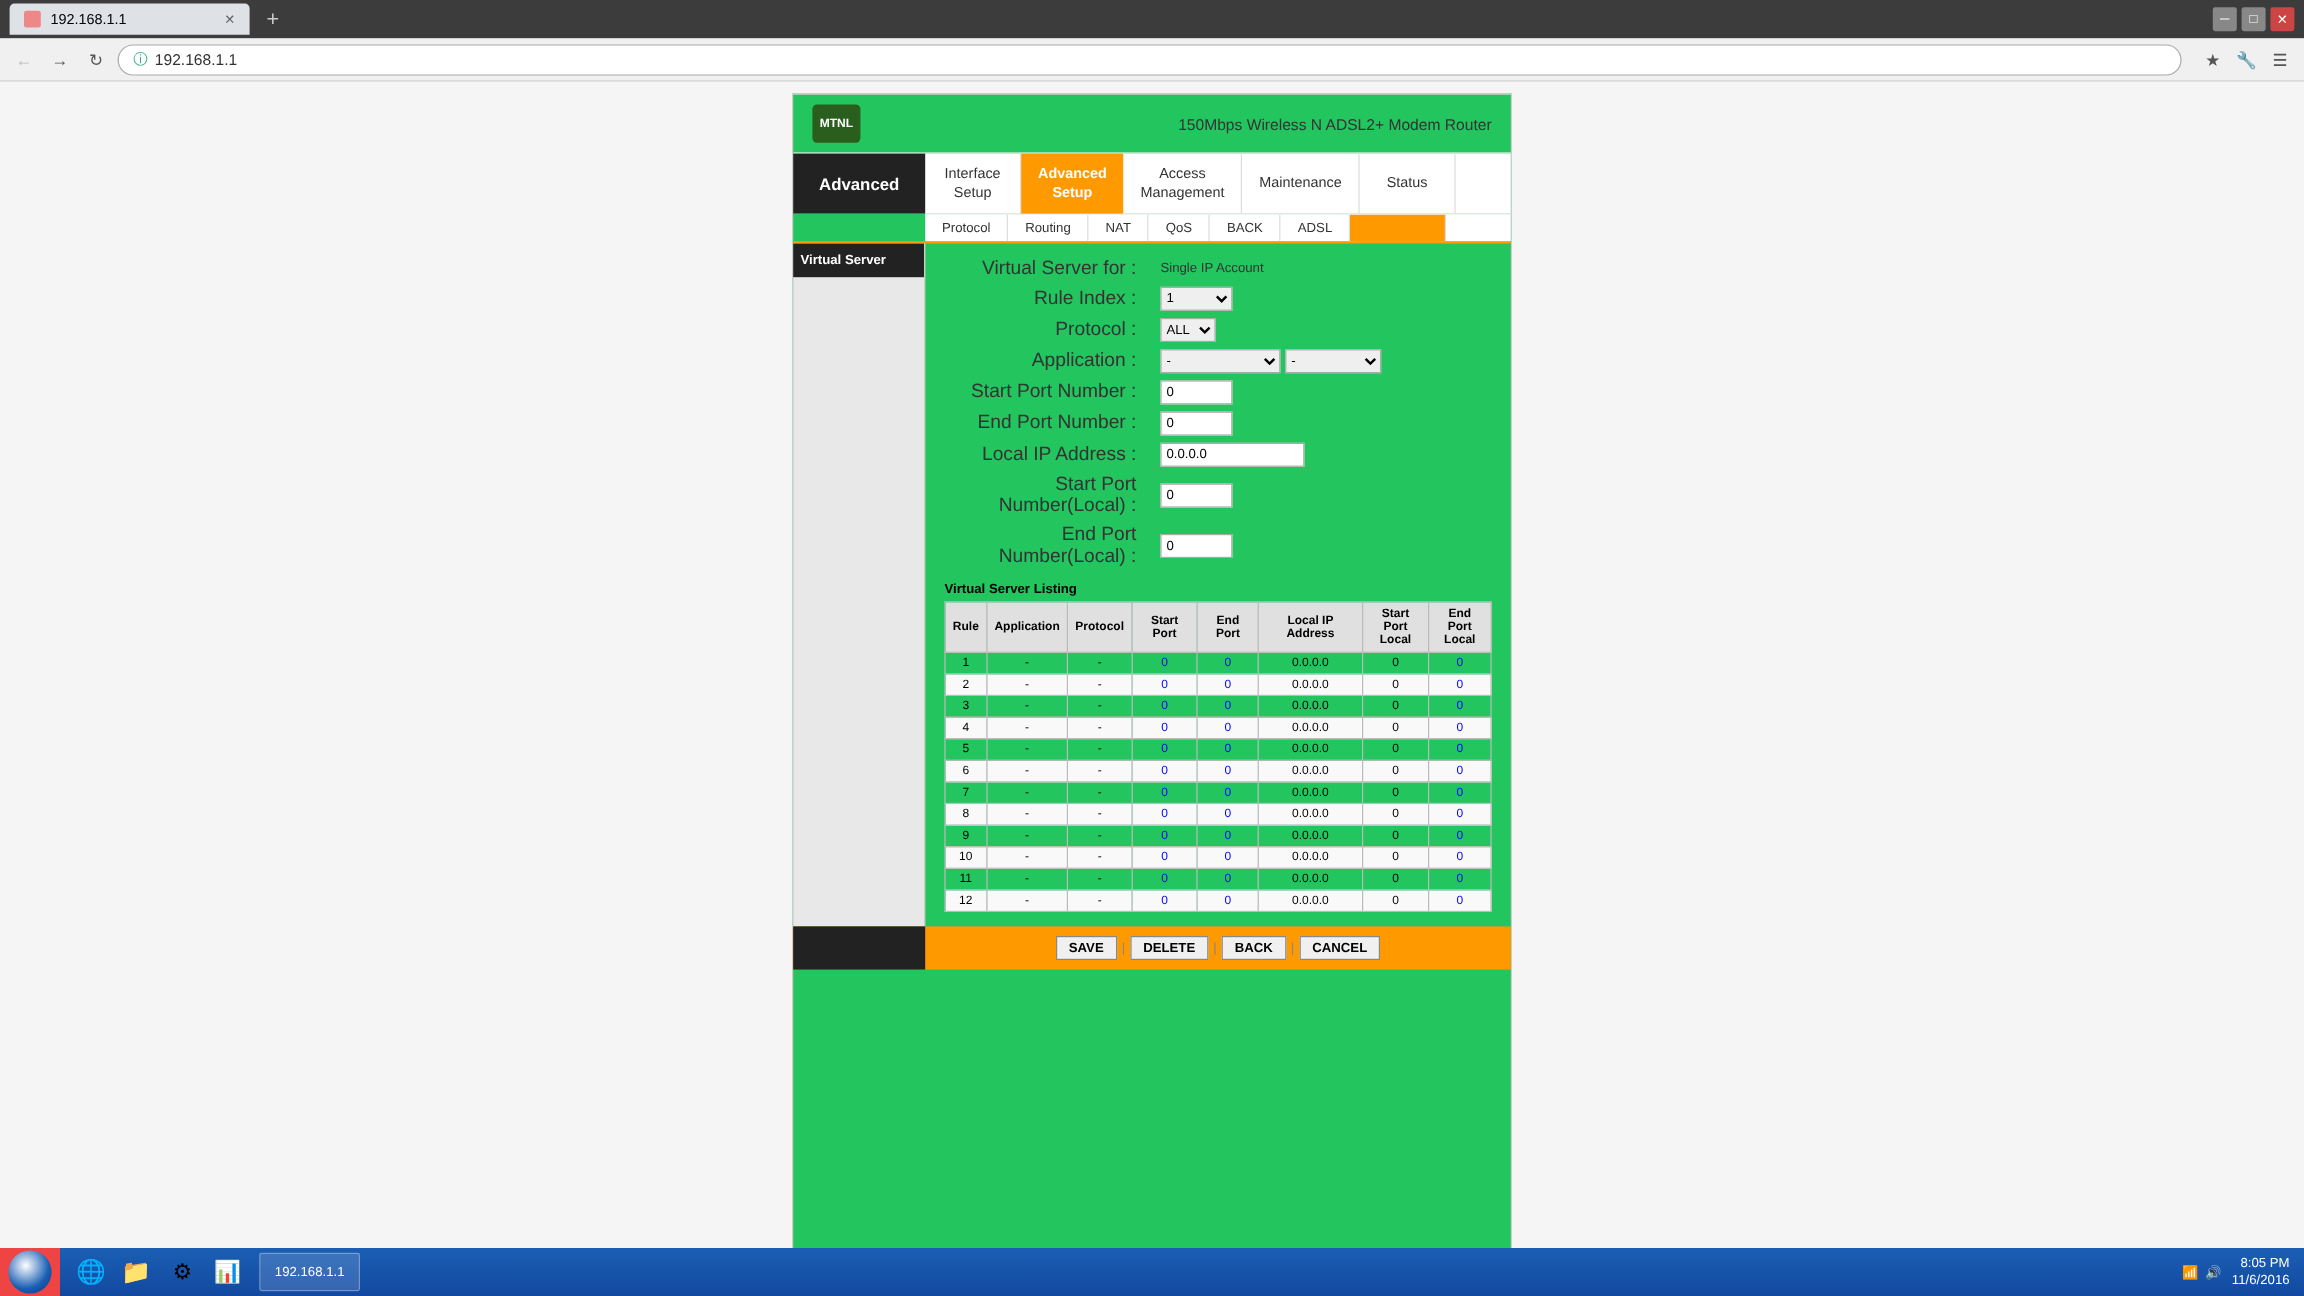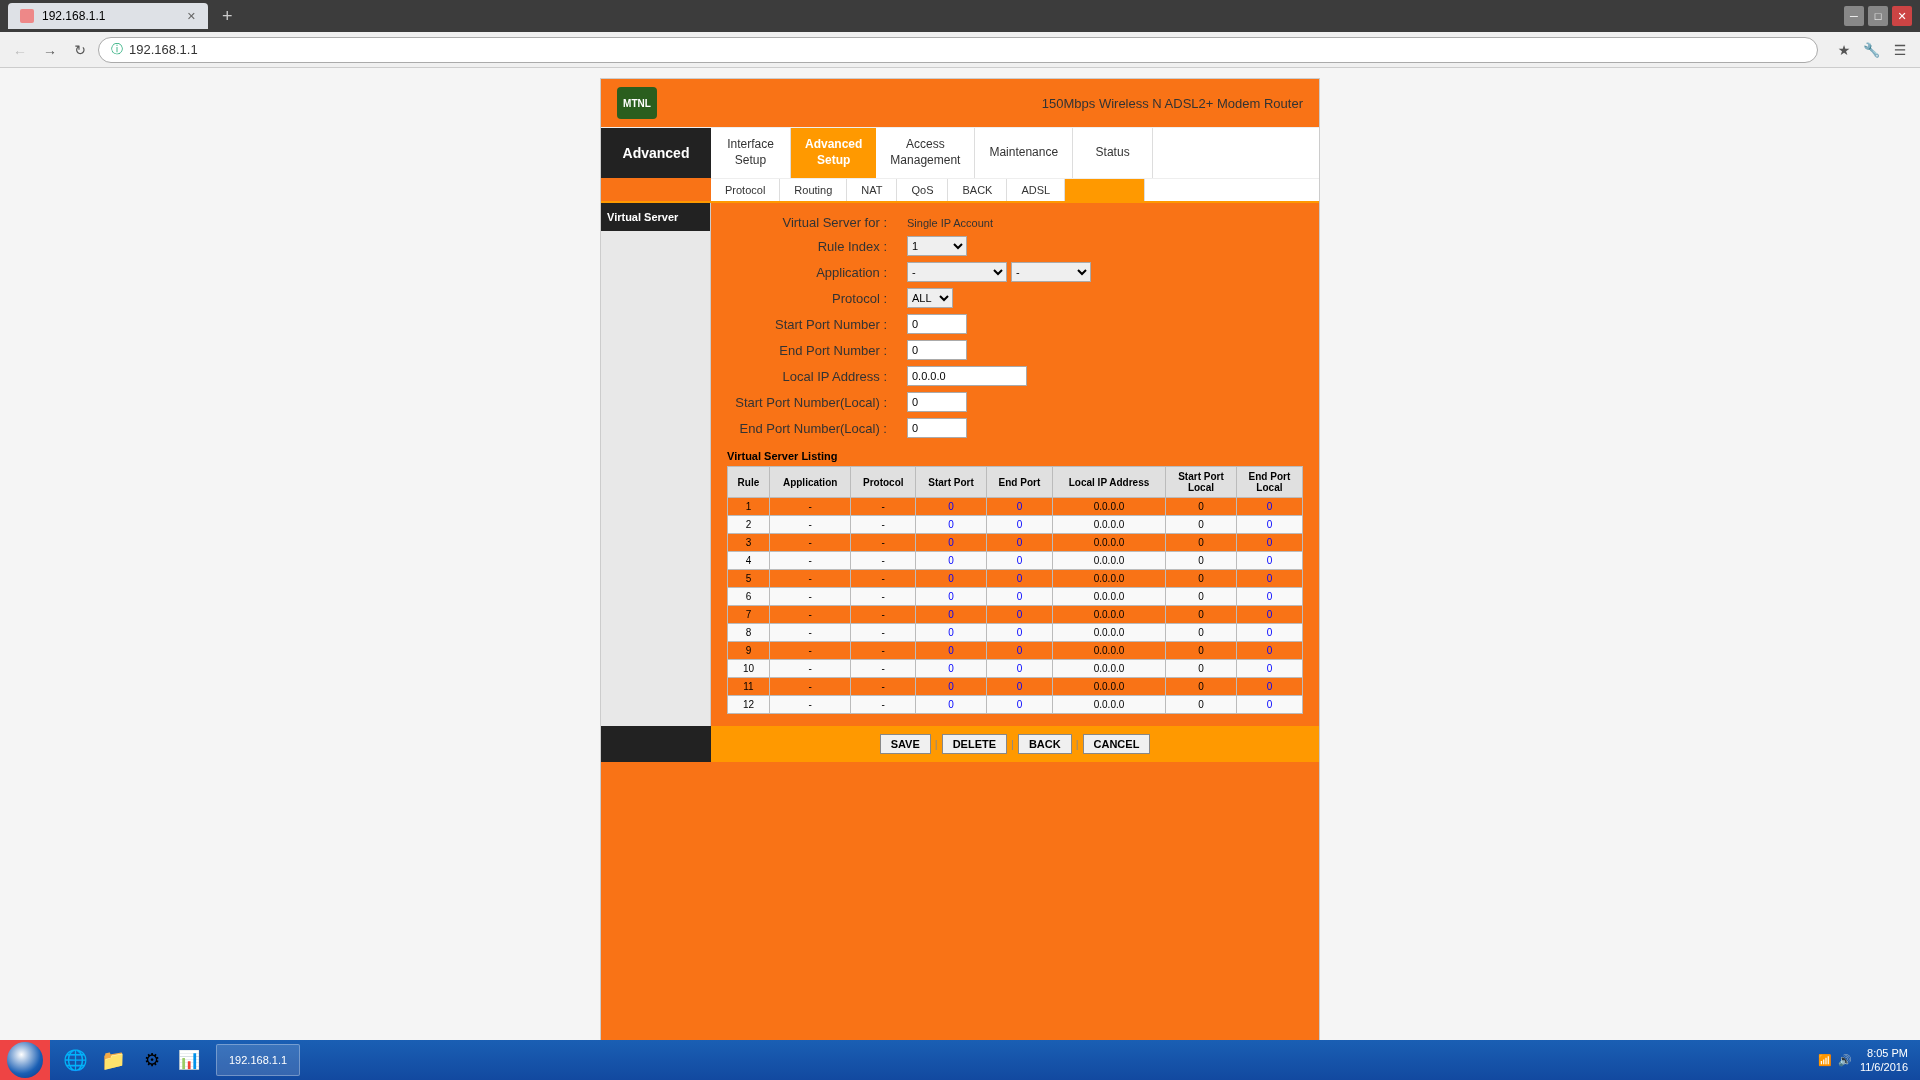--- a/index.html
+++ b/index.html
@@ -141,22 +141,22 @@
 
     
     .page-content {
       background: #f5f5f5;
       display: flex;
       justify-content: center;
       padding: 10px 0;
       min-height: calc(1080px - 68px);
     }
     .router-container {
-      width: 720px;
-      background: #f97316;
+      width: 600px;
+      background: #22c55e;
       border: 1px solid #ccc;
     }
 
     
     .router-header {
       padding: 8px 16px;
       text-align: right;
       border-bottom: 1px solid #eee;
       display: flex;
       align-items: center;
@@ -279,21 +279,21 @@
     }
     .form-row {
       display: flex;
       align-items: center;
       margin-bottom: 6px;
     }
     .form-label {
       width: 180px;
       text-align: right;
       padding-right: 20px;
-      font-size: 13px;
+      font-size: 16px;
       color: #333;
     }
     .form-value {
       font-size: 11px;
       color: #333;
     }
     .form-input {
       height: 20px;
       font-size: 11px;
       border: 1px solid #aaa;
@@ -538,35 +538,35 @@
           </div>
           <div class="form-row">
             <span class="form-label">Rule Index :</span>
             <select class="form-select form-input-short">
               <option>1</option><option>2</option><option>3</option><option>4</option>
               <option>5</option><option>6</option><option>7</option><option>8</option>
               <option>9</option><option>10</option><option>11</option><option>12</option>
             </select>
           </div>
           <div class="form-row">
+            <span class="form-label">Protocol :</span>
+            <select class="form-select">
+              <option>ALL</option><option>TCP</option><option>UDP</option>
+            </select>
+          </div>
+          <div class="form-row">
             <span class="form-label">Application :</span>
             <div class="dual-select">
               <select class="form-select" style="width:100px;">
                 <option>-</option>
               </select>
               <select class="form-select" style="width:80px;">
                 <option>-</option>
               </select>
             </div>
-          </div>
-          <div class="form-row">
-            <span class="form-label">Protocol :</span>
-            <select class="form-select">
-              <option>ALL</option><option>TCP</option><option>UDP</option>
-            </select>
           </div>
           <div class="form-row">
             <span class="form-label">Start Port Number :</span>
             <input type="text" class="form-input form-input-short" value="0" style="">
           </div>
           <div class="form-row">
             <span class="form-label">End Port Number :</span>
             <input type="text" class="form-input form-input-short" value="0" style="">
           </div>
           <div class="form-row">

